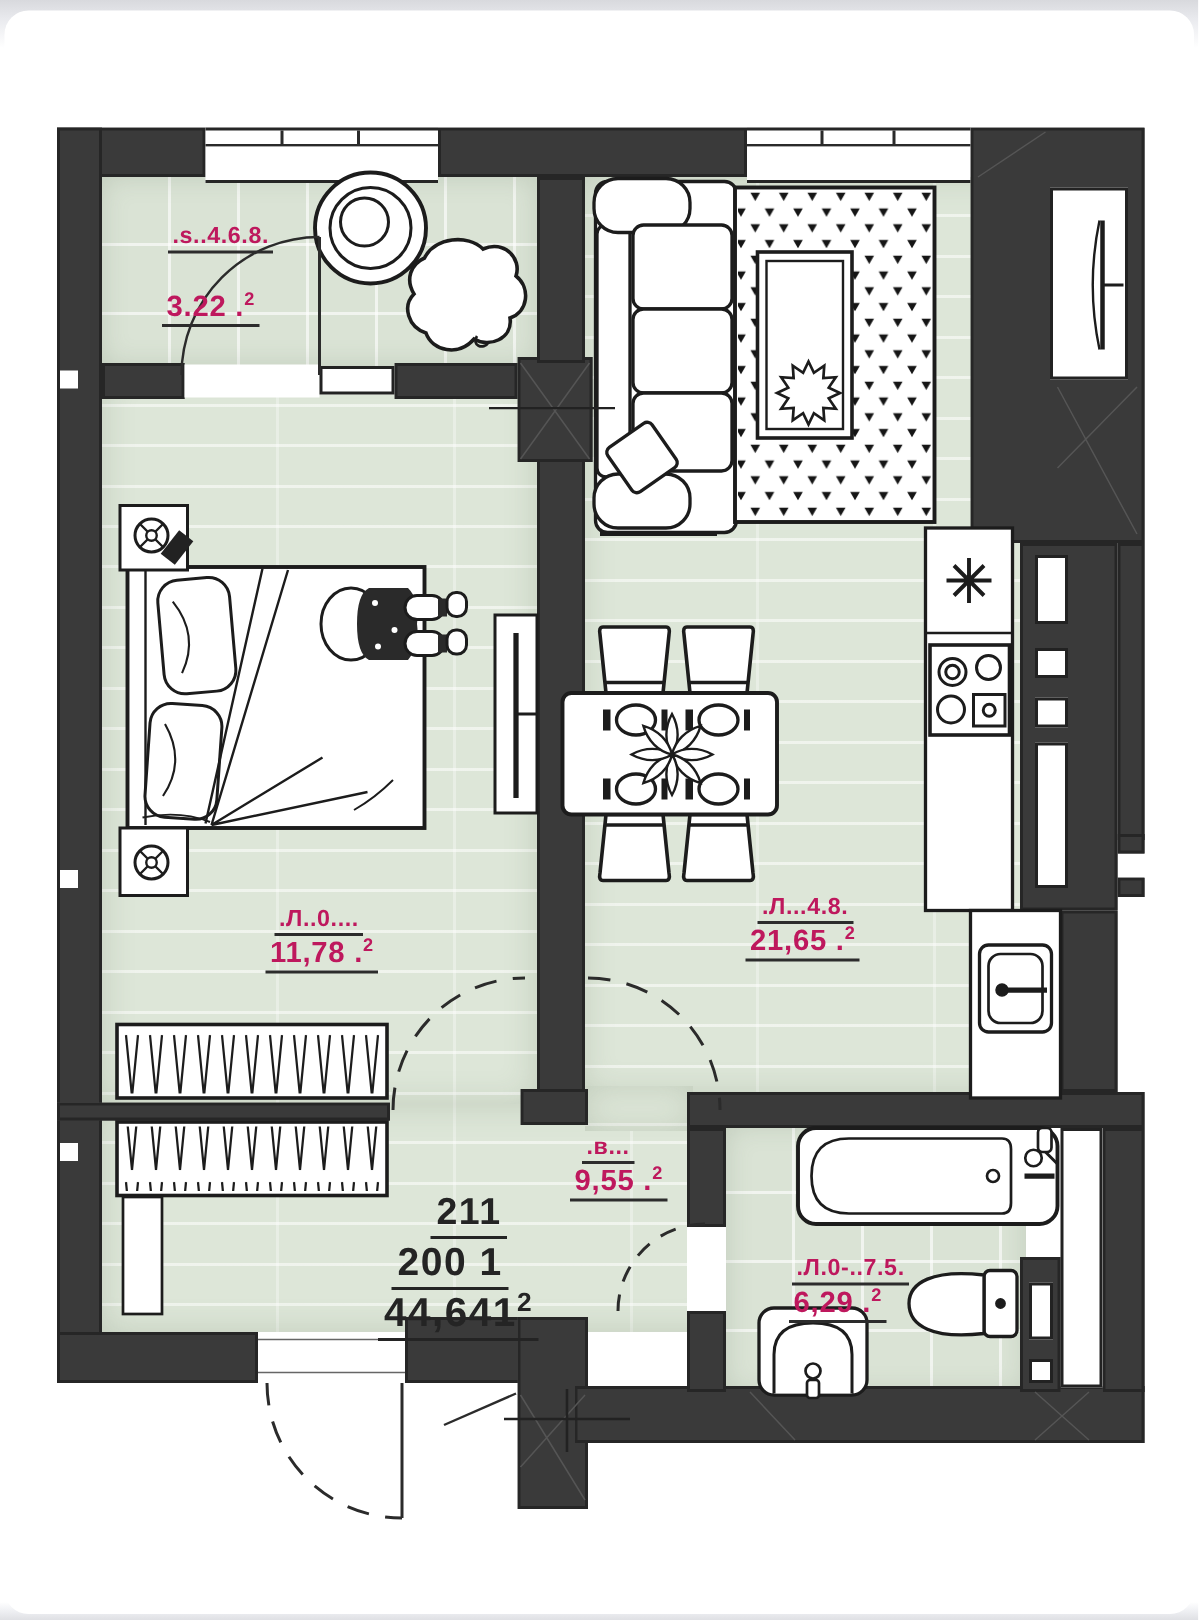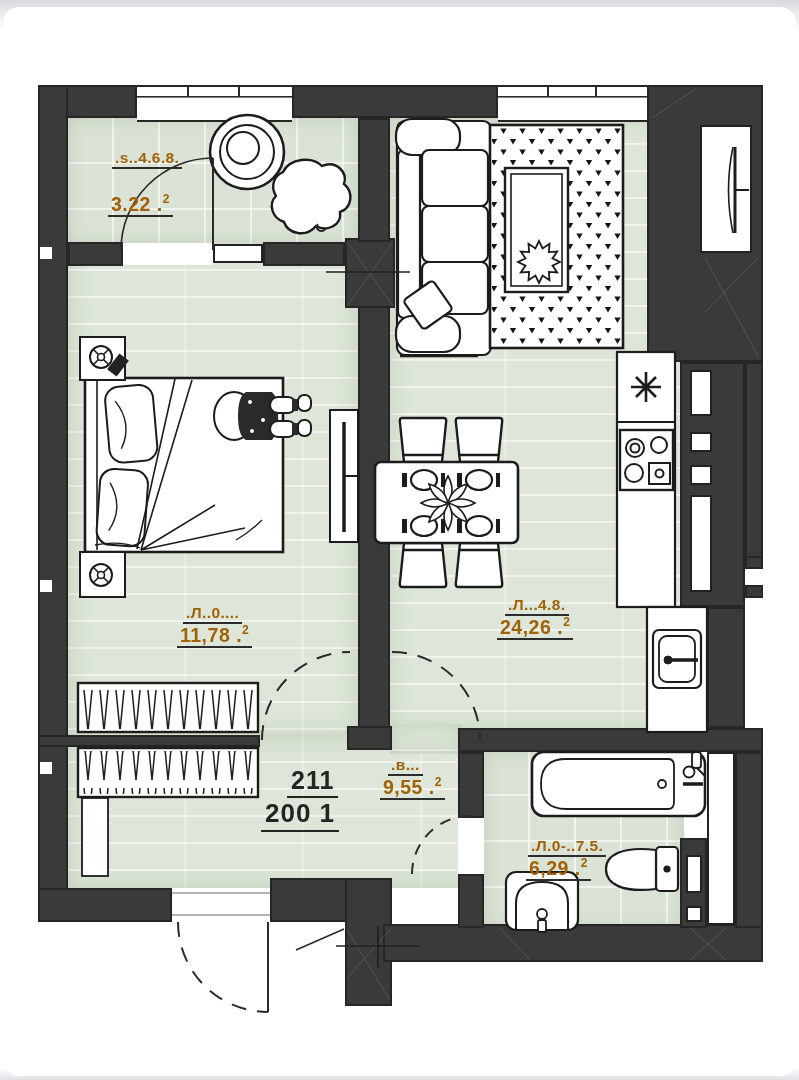--- a/index.html
+++ b/index.html
@@ -15,27 +15,27 @@
     background-image:
       repeating-linear-gradient(to bottom, rgba(255,255,255,0) 0 44px, rgba(255,255,255,.62) 44px 46px),
       repeating-linear-gradient(to right, rgba(255,255,255,0) 0 44px, rgba(255,255,255,.62) 44px 46px);
     box-shadow:inset 0 0 18px rgba(96,114,88,.2);}
   .window{position:absolute;background:#fff;border-top:2.5px solid #262626;border-bottom:2.5px solid #262626;
     background-image:linear-gradient(#2a2a2a,#2a2a2a),linear-gradient(#2a2a2a,#2a2a2a),linear-gradient(#2a2a2a,#2a2a2a);
     background-size:100% 1.6px,2px 9px,2px 9px;background-position:0 9px,33% 0,66% 0;background-repeat:no-repeat;}
   .nicheW{position:absolute;background:#fff;border:2px solid #222;box-sizing:border-box;}
   .gapW{position:absolute;background:#fff;}
   .notch{position:absolute;background:#fff;}
-  .rlabel{position:absolute;color:#a16207;line-height:1.05;text-decoration:underline;}
+  .rlabel{position:absolute;color:#be185d;line-height:1.05;text-decoration:underline;}
   .rlabel .ln{display:inline-block;border-bottom:2px solid #2c2c2c;padding:0 3px 1px 3px;white-space:nowrap;}
   .rname{font-size:15.5px;font-weight:600;letter-spacing:.4px;}
   .rarea{font-size:19.5px;font-weight:600;letter-spacing:.5px;}
   .rlabel sup{font-size:.62em;font-weight:700;}
   .unit{position:absolute;color:#242424;font-weight:700;}
-  .unit .ln{display:inline-block;border-bottom:2.6px solid #242424;padding:0 4px 1px 4px;letter-spacing:1px;white-space:nowrap;}
+  .unit .ln{display:inline-block;border-bottom:2.6px solid #242424;padding:0 4px 1px 4px;letter-spacing:1px;white-space:nowrap;margin-top:28px;}
   .band-top{position:absolute;left:0;top:0;right:0;height:32px;
     background:linear-gradient(180deg,#d8d9dd 0%,#e9eaee 40%,#ffffff 100%);}
   .page-top{position:absolute;left:3px;top:7px;right:3px;height:40px;background:#fff;border-radius:16px 16px 0 0;}
   .band-bot{position:absolute;left:0;bottom:0;right:0;height:12px;
     background:linear-gradient(0deg,#dfe0e4 0%,#f2f3f6 60%,#ffffff 100%);}
   .page-bot{position:absolute;left:3px;bottom:4px;right:3px;height:18px;background:#fff;border-radius:0 0 16px 16px;}
   svg.plan{position:absolute;left:0;top:0;width:799px;height:1080px;}
 </style>
 </head>
 <body>
@@ -311,35 +311,38 @@
     <div style="margin-left:-4px;margin-top:24px;"><span class="ln rarea"><span>3.22 .</span><sup>2</sup></span></div>
   </div>
 
   <div class="rlabel" style="left:183px;top:605px;">
     <div><span class="ln rname">.Л..0....</span></div>
     <div style="margin-left:-6px;"><span class="ln rarea"><span>11,78 .</span><sup>2</sup></span></div>
   </div>
 
   <div class="rlabel" style="left:505px;top:597px;">
     <div><span class="ln rname">.Л...4.8.</span></div>
-    <div style="margin-left:-8px;"><span class="ln rarea"><span>24,26 .</span><sup>2</sup></span></div>
+    <div style="margin-left:-8px;"><span class="ln rarea"><span>21,65 .</span><sup>2</sup></span></div>
   </div>
 
   <div class="rlabel" style="left:388px;top:757px;">
     <div><span class="ln rname">.в...</span></div>
     <div style="margin-left:-8px;"><span class="ln rarea"><span>9,55 .</span><sup>2</sup></span></div>
   </div>
 
   <div class="rlabel" style="left:528px;top:838px;">
     <div><span class="ln rname">.Л.0-..7.5.</span></div>
     <div style="margin-left:-2px;"><span class="ln rarea"><span>6,29 .</span><sup>2</sup></span></div>
   </div>
 
   <div class="unit" style="left:287px;top:766px;font-size:25px;">
     <span class="ln">211</span>
   </div>
   <div class="unit" style="left:261px;top:798px;font-size:26px;">
     <span class="ln">200  1</span>
   </div>
+  <div class="unit" style="left:252px;top:830px;font-size:27px;">
+    <span class="ln"><span>44,641</span><sup style="font-size:.65em;">2</sup></span>
+  </div>
 
   <div class="band-bot"></div>
   <div class="page-bot"></div>
 </div>
 
 </body></html>

